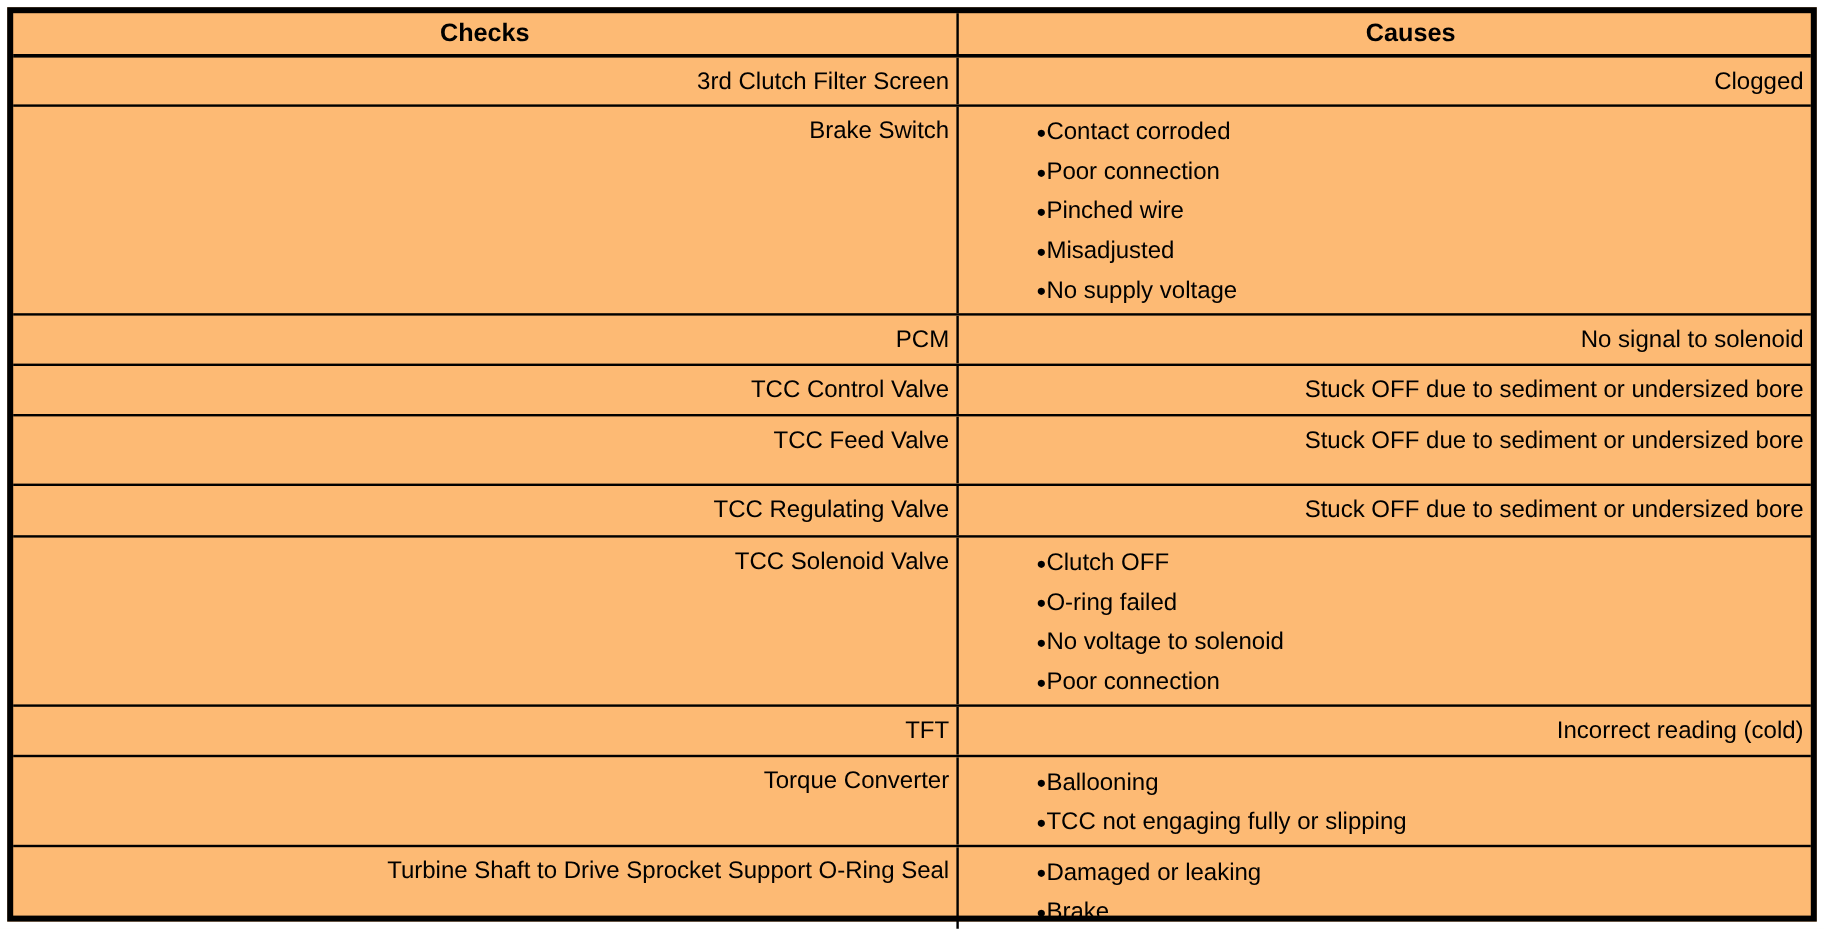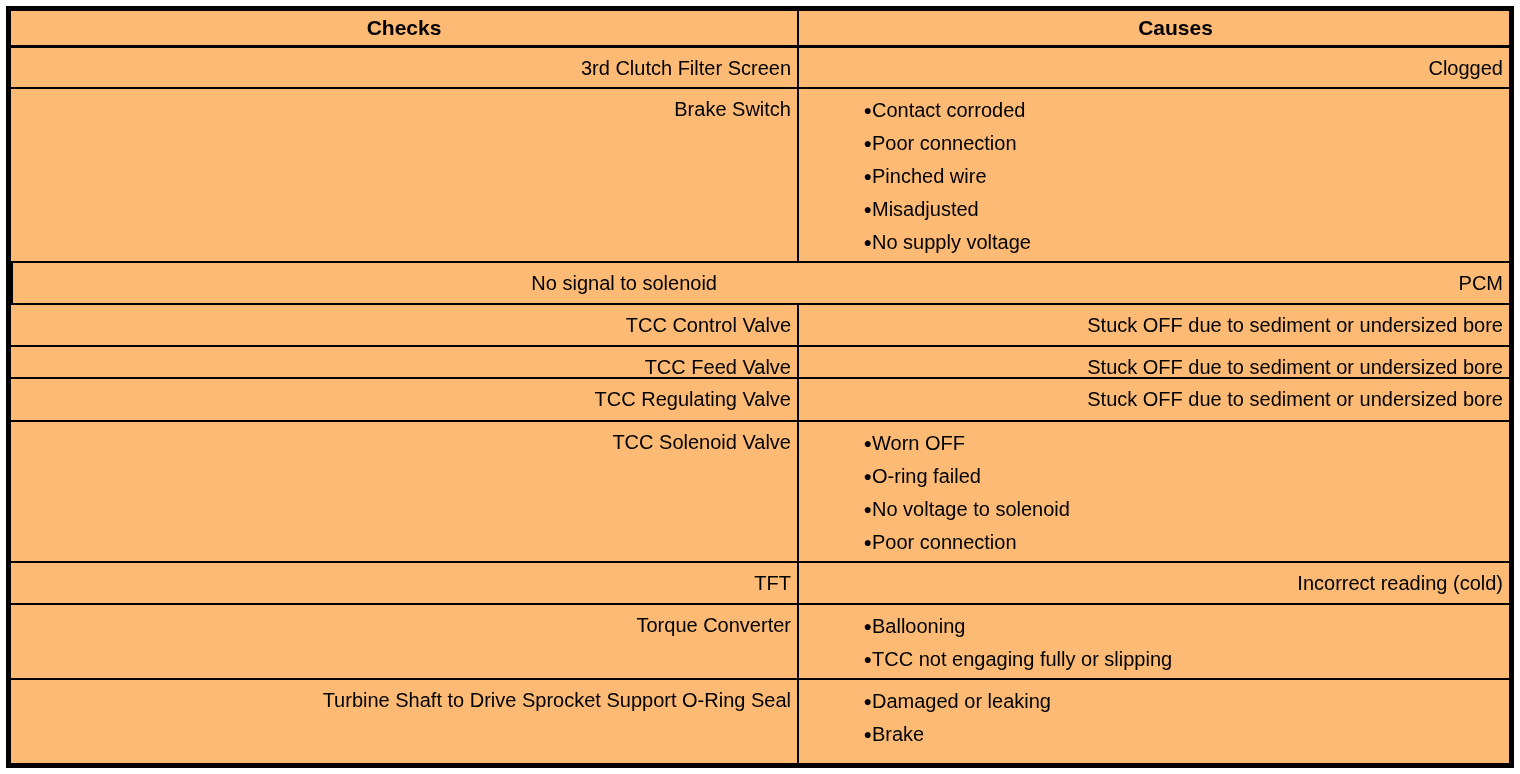--- a/index.html
+++ b/index.html
@@ -44,21 +44,21 @@
     display: flex;
     border-bottom: 2px solid #000000;
     flex: none;
     overflow: hidden;
   }
   .row:last-child { border-bottom: none; flex: 1; }
   .row:nth-child(1)  { height: 41px;  }
   .row:nth-child(2)  { height: 174px; }
   .row:nth-child(3)  { height: 42px;  }
   .row:nth-child(4)  { height: 42px;  }
-  .row:nth-child(5)  { height: 32px;  }
+  .row:nth-child(5)  { height: 58px;  }
   .row:nth-child(6)  { height: 43px;  }
   .row:nth-child(7)  { height: 141px; }
   .row:nth-child(8)  { height: 42px;  }
   .row:nth-child(9)  { height: 75px;  }
 
   .cell { font-size: 20px; overflow: hidden; }
   .check-cell {
     width: 786px; flex: none;
     padding: 8px 6px 0 4px;
     line-height: 25px;
@@ -122,24 +122,24 @@
               <span>Misadjusted</span>
             </div>
             <div class="cause-line bulleted">
               <span class="bullet">●</span>
               <span>No supply voltage</span>
             </div>
           </div>
   </div>
 
   <div class="row">
+    <div class="cell check-cell">PCM</div>
     <div class="cell cause-cell">
             <div class="cause-line">No signal to solenoid</div>
           </div>
-    <div class="cell check-cell">PCM</div>
   </div>
 
   <div class="row">
     <div class="cell check-cell">TCC Control Valve</div>
     <div class="cell cause-cell">
             <div class="cause-line">Stuck OFF due to sediment or undersized bore</div>
           </div>
   </div>
 
   <div class="row">
@@ -154,21 +154,21 @@
     <div class="cell cause-cell">
             <div class="cause-line">Stuck OFF due to sediment or undersized bore</div>
           </div>
   </div>
 
   <div class="row">
     <div class="cell check-cell">TCC Solenoid Valve</div>
     <div class="cell cause-cell">
             <div class="cause-line bulleted">
               <span class="bullet">●</span>
-              <span>Worn OFF</span>
+              <span>Clutch OFF</span>
             </div>
             <div class="cause-line bulleted">
               <span class="bullet">●</span>
               <span>O-ring failed</span>
             </div>
             <div class="cause-line bulleted">
               <span class="bullet">●</span>
               <span>No voltage to solenoid</span>
             </div>
             <div class="cause-line bulleted">

